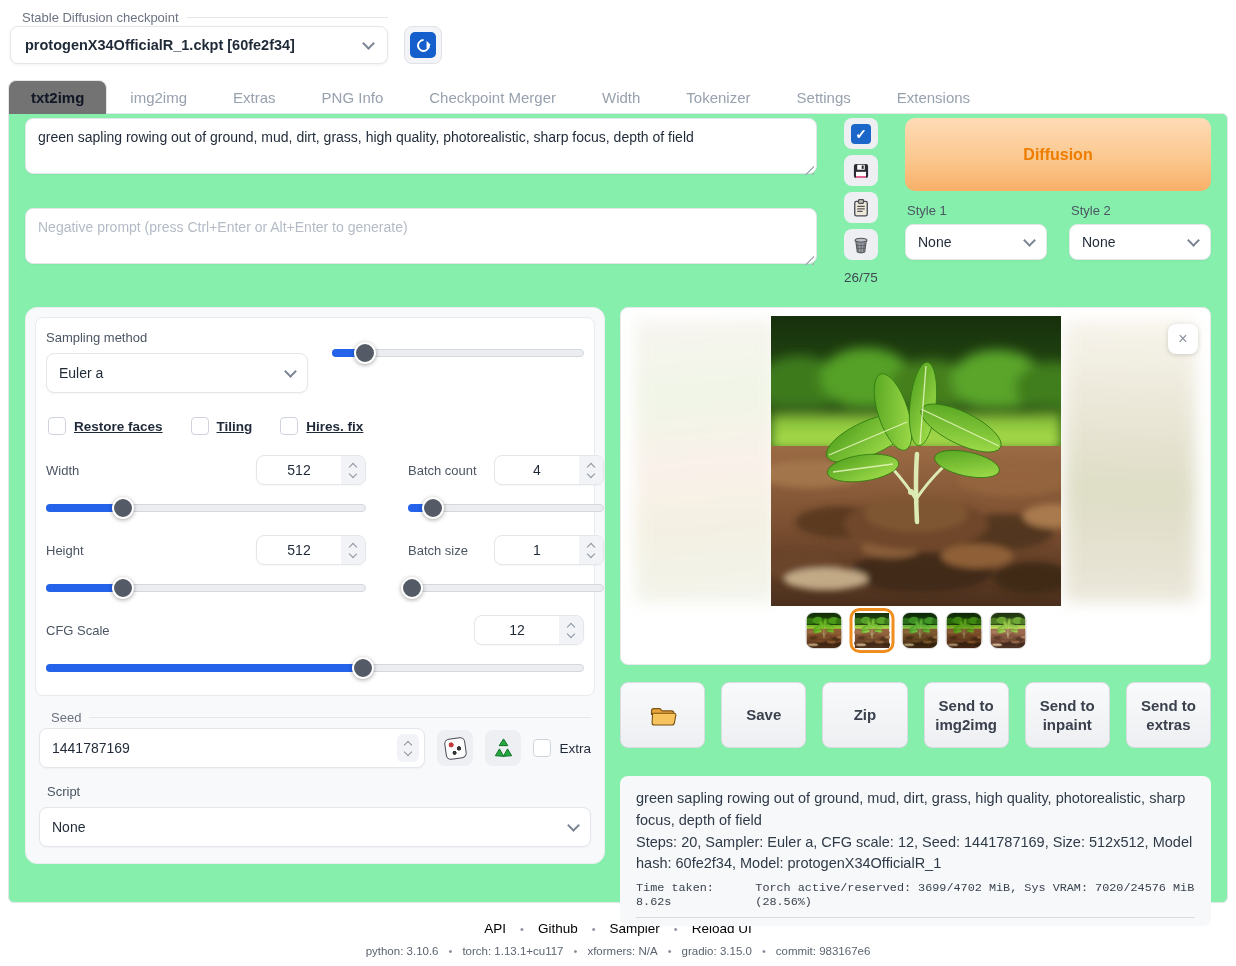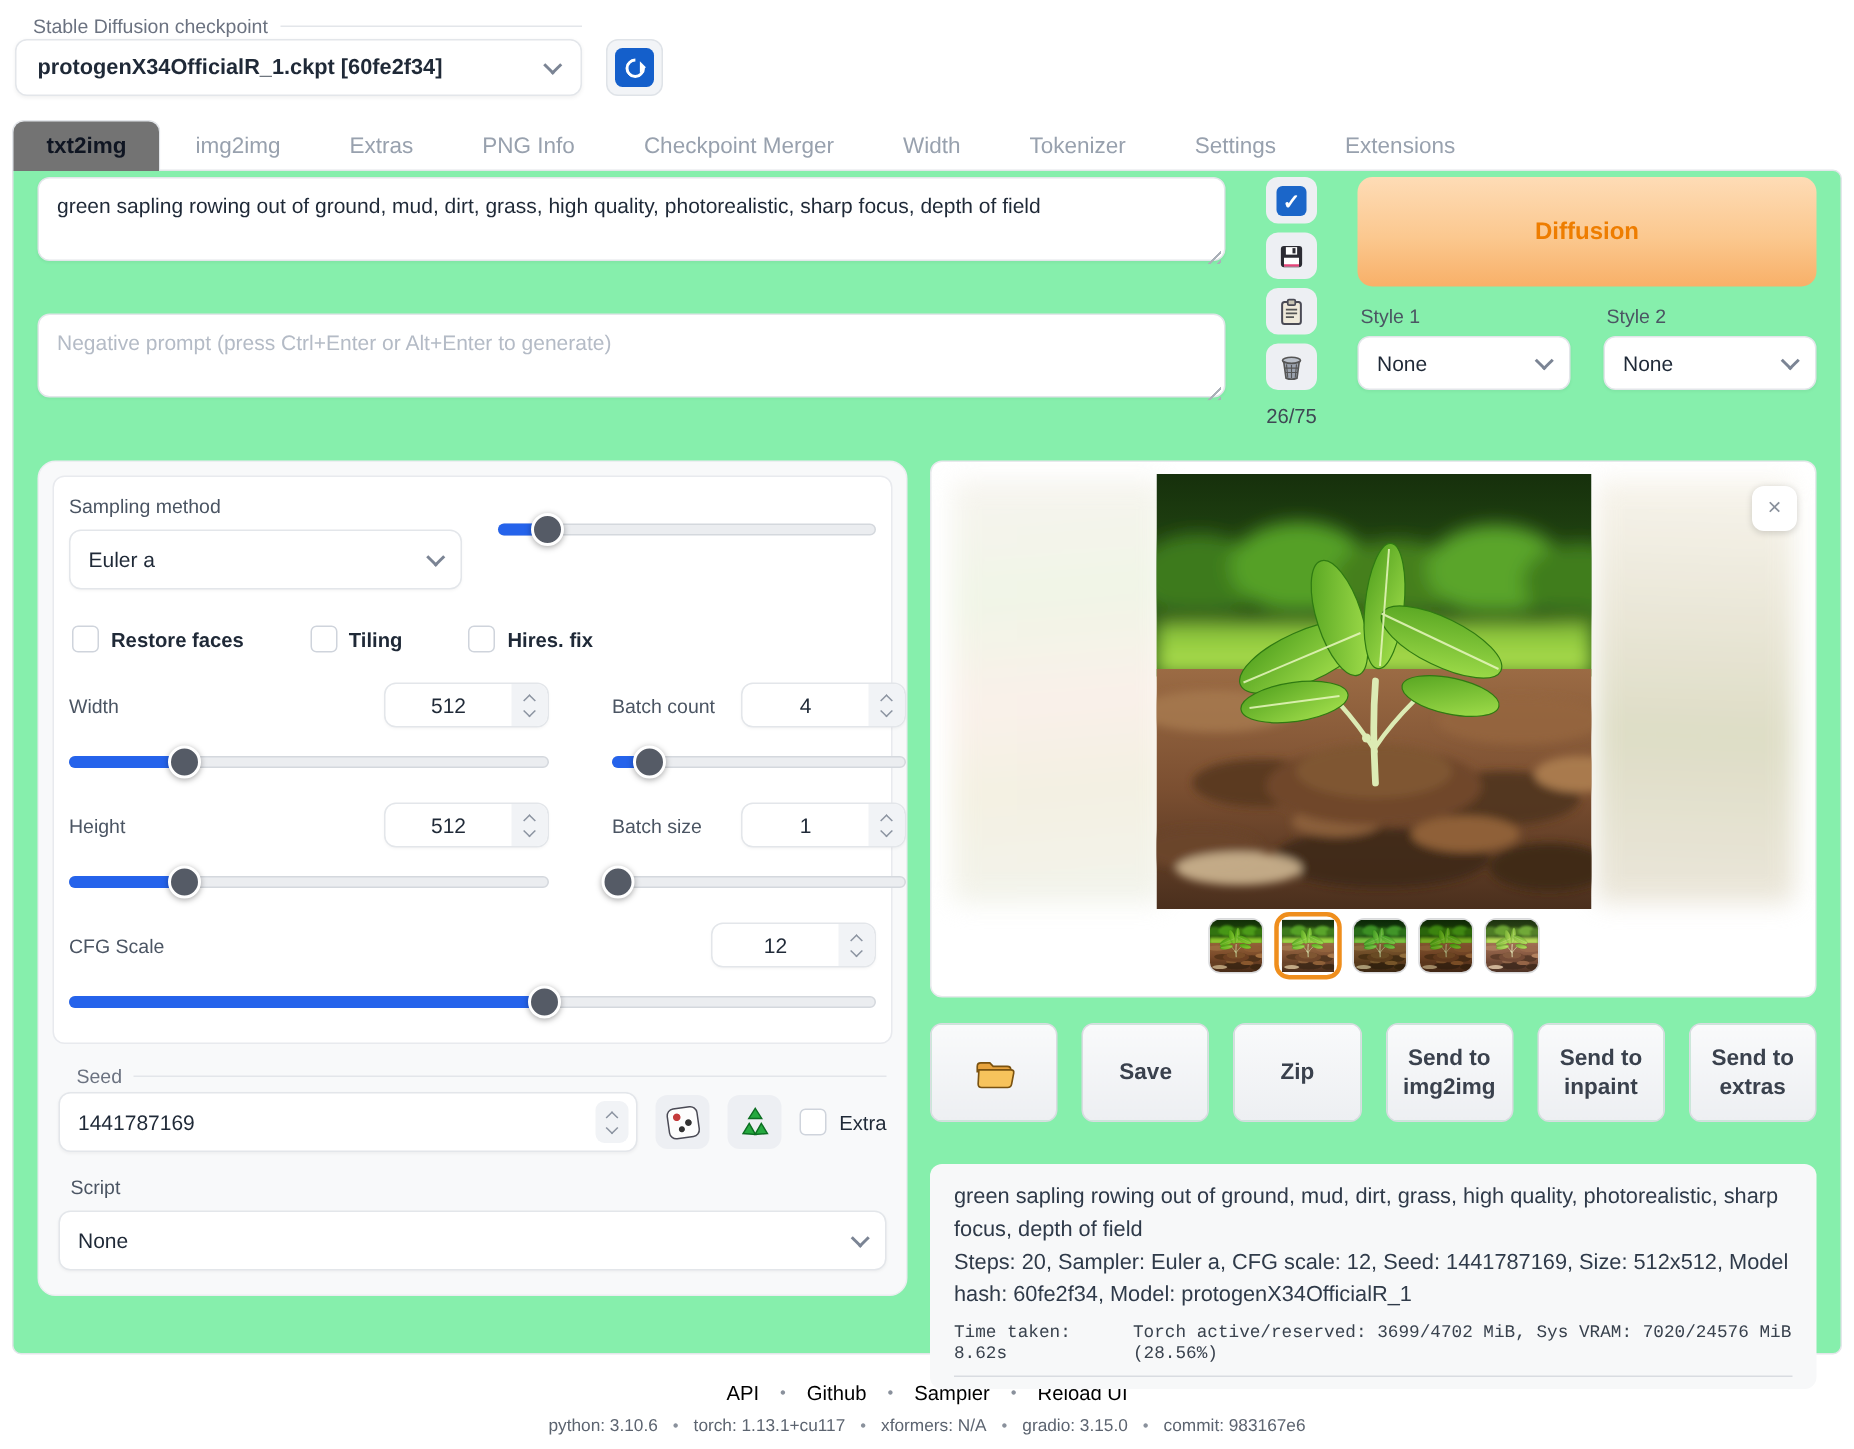--- a/index.html
+++ b/index.html
@@ -87,21 +87,21 @@
   .spin .up { transform:rotate(-135deg); margin-bottom:-1px; }
   .spin .dn { transform:rotate(45deg); margin-top:-1px; }
 
   .slider { position:relative; height:22px; margin-top:12px; cursor:pointer; }
   .slider .track { position:absolute; top:7px; left:0; right:0; height:8px; background:#ebedf0;
     border:1px solid #d4d8dd; border-radius:99px; }
   .slider .fill { position:absolute; top:7px; left:0; height:8px; background:#2563eb; border-radius:99px; }
   .slider .thumbb { position:absolute; top:0; width:22px; height:22px; border-radius:50%;
     background:#555b66; border:2.5px solid #fff; box-shadow:0 1px 4px rgba(0,0,0,.35); margin-left:-11px; }
 
-  .cb-row { display:flex; gap:44px; margin:2px 2px 20px; }
+  .cb-row { display:flex; gap:28px; margin:2px 2px 20px;text-decoration:underline; }
   .cb-item { display:flex; align-items:center; gap:8px; cursor:pointer; }
   .cb-box { width:18px; height:18px; border:1.5px solid #cfd4dc; border-radius:4px; background:#fff; flex:none; }
   .cb-label { font-size:13.5px; font-weight:600; color:#1f2937; }
 
   .dims-grid { display:grid; grid-template-columns:320px 196px; column-gap:42px; row-gap:16px; }
   .dim-head { display:flex; align-items:center; justify-content:space-between; height:30px; }
   .cfg-block { margin-top:16px; }
 
   .seed-section { margin:12px 4px 0; }
   .seed-row { display:flex; align-items:center; gap:12px; margin-top:2px;justify-content:flex-end; }

